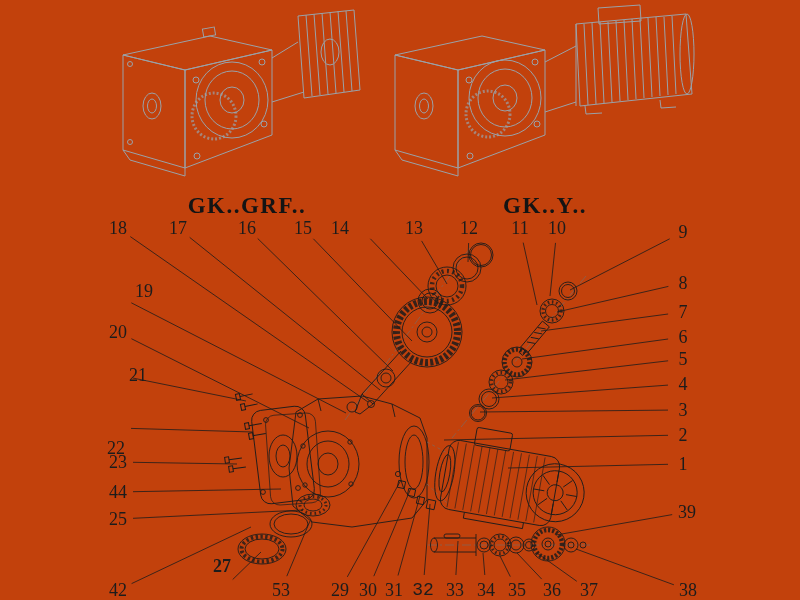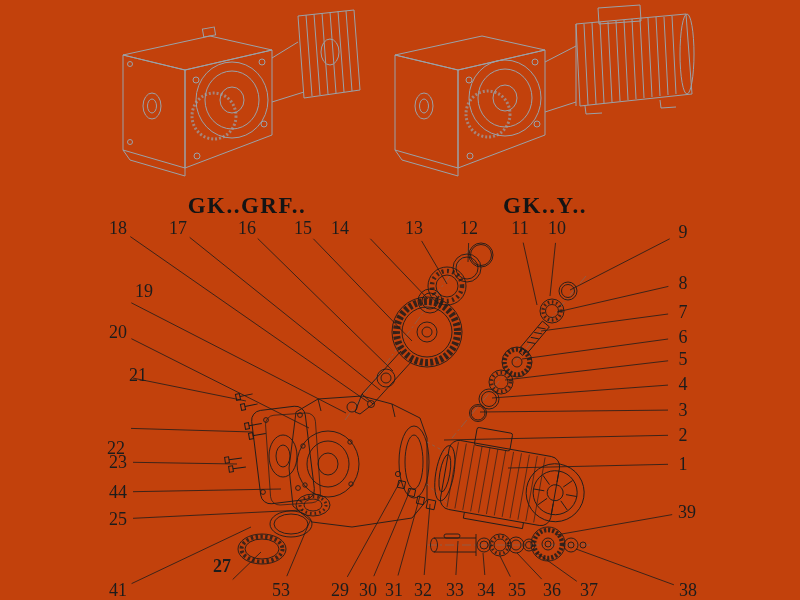--- a/index.html
+++ b/index.html
@@ -305,27 +305,27 @@
       <div class="callout-num" style="left: 683px; top: 435px;">2</div>
       <div class="callout-num" style="left: 683px; top: 464px;">1</div>
       <div class="callout-num" style="left: 687px; top: 512px;">39</div>
       <div class="callout-num" style="left: 118px; top: 291px; margin-left: 26px;">19</div>
       <div class="callout-num" style="left: 118px; top: 332px;">20</div>
       <div class="callout-num" style="left: 118px; top: 375px; margin-left: 20px;">21</div>
       <div class="callout-num" style="left: 116px; top: 448px;">22</div>
       <div class="callout-num" style="left: 118px; top: 462px;">23</div>
       <div class="callout-num" style="left: 118px; top: 492px;">44</div>
       <div class="callout-num" style="left: 118px; top: 519px;">25</div>
-      <div class="callout-num" style="left: 118px; top: 590px;">41</div>
+      <div class="callout-num" style="left: 118px; top: 590px;">42</div>
       <div class="callout-num" style="left: 222px; top: 566px; font-weight: bold;">27</div>
       <div class="callout-num" style="left: 281px; top: 590px;">53</div>
       <div class="callout-num" style="left: 340px; top: 590px;">29</div>
       <div class="callout-num" style="left: 368px; top: 590px;">30</div>
       <div class="callout-num" style="left: 394px; top: 590px;">31</div>
-      <div class="callout-num" style="left: 423px; top: 590px;">32</div>
+      <div class="callout-num" style="left: 423px; top: 590px; font-family: Liberation Mono, monospace;">32</div>
       <div class="callout-num" style="left: 455px; top: 590px;">33</div>
       <div class="callout-num" style="left: 486px; top: 590px;">34</div>
       <div class="callout-num" style="left: 517px; top: 590px;">35</div>
       <div class="callout-num" style="left: 552px; top: 590px;">36</div>
       <div class="callout-num" style="left: 589px; top: 590px;">37</div>
       <div class="callout-num" style="left: 688px; top: 590px;">38</div>
     </div>
 
 </div>
 

